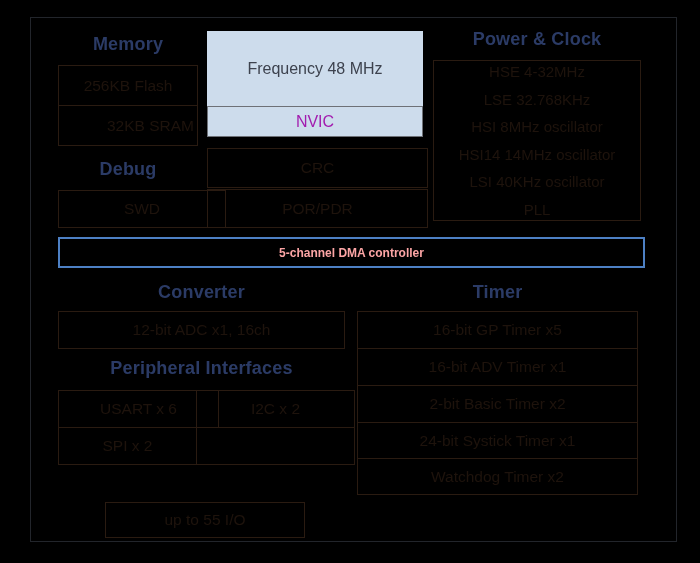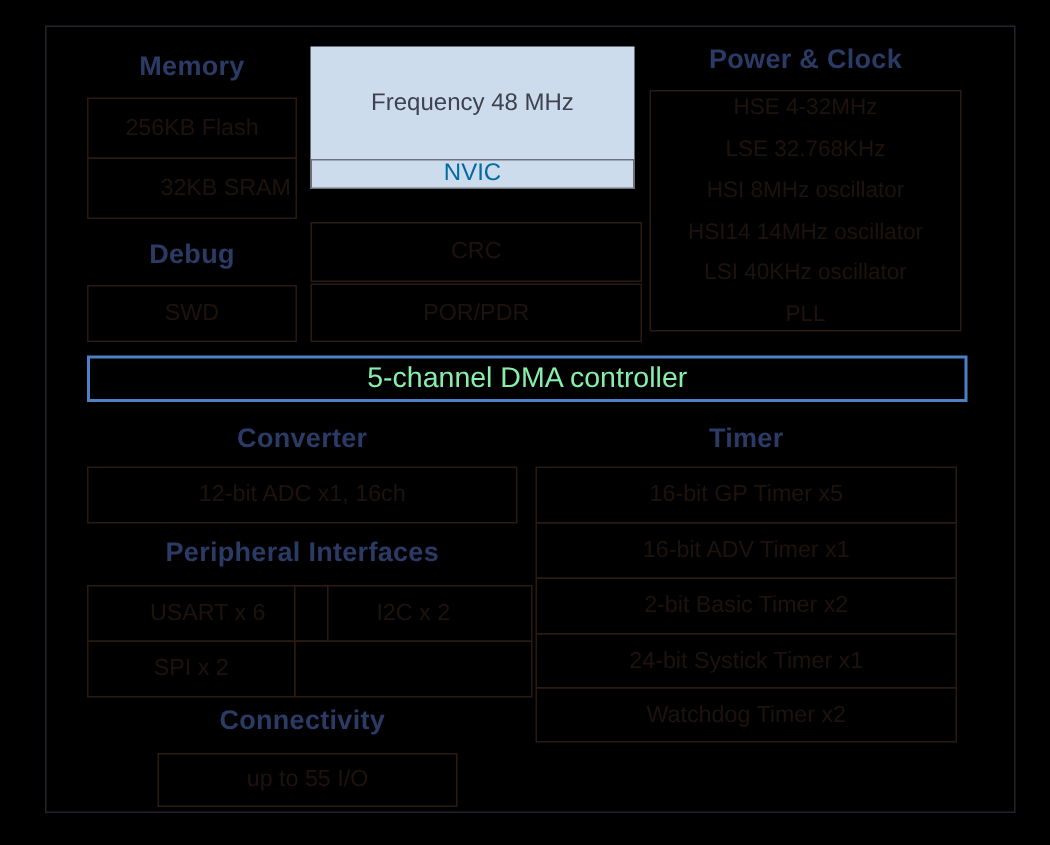--- a/index.html
+++ b/index.html
@@ -19,49 +19,49 @@
     position:absolute;border:1px solid #2a1b11;color:#1e130c;
     display:flex;align-items:center;justify-content:center;
     font-size:15.5px;text-align:center;box-sizing:border-box;
   }
   .cpu{
     position:absolute;left:207px;top:31px;width:216px;height:75px;
     background:#cddcec;color:#3d424e;font-size:16px;line-height:23px;
     display:flex;flex-direction:column;align-items:center;justify-content:center;
   }
   .nvic{
-    position:absolute;left:207px;top:106px;width:216px;height:20px;
-    background:#cddcec;border:1.5px solid #6e7177;color:#0369a1;font-size:16px;
+    position:absolute;left:207px;top:106px;width:216px;height:31px;
+    background:#cddcec;border:1.5px solid #6e7177;color:#a21caf;font-size:16px;
     display:flex;align-items:center;justify-content:center;box-sizing:border-box;
   }
   .bus{
     position:absolute;left:58px;top:237px;width:587px;height:31px;
-    border:2px solid #4d80c4;color:#86efac;font-size:19px;
-    display:flex;align-items:center;justify-content:center;box-sizing:border-box;
+    border:2px solid #4d80c4;color:#fca5a5;font-size:12px;
+    display:flex;align-items:center;justify-content:center;box-sizing:border-box;font-weight:bold;
   }
   .clockbox{
     position:absolute;left:433px;top:60px;width:208px;height:161px;
     border:1px solid #2a1b11;color:#1e130c;font-size:15px;
     display:flex;flex-direction:column;justify-content:space-between;
     text-align:center;box-sizing:border-box;padding:2px 0;
   }
 </style>
 </head>
 <body>
 
 <div id="stage">
 
   <div class="frame"></div>
 
   <div class="heading" style="left:58px;top:34px;width:140px;">Memory</div>
   <div class="fbox" style="left:58px;top:65px;width:140px;height:41px;">256KB Flash</div>
   <div class="fbox" style="left:58px;top:105px;width:140px;height:41px;padding-left:45px;">32KB SRAM</div>
 
   <div class="heading" style="left:58px;top:159px;width:140px;">Debug</div>
-  <div class="fbox" style="left:58px;top:190px;width:140px;height:38px;">SWD</div>
+  <div class="fbox" style="left:58px;top:190px;width:168px;height:38px;">SWD</div>
 
   <div class="cpu">
     <div>Frequency 48 MHz</div>
   </div>
   <div class="nvic">NVIC</div>
 
   <div class="fbox" style="left:207px;top:148px;width:221px;height:40px;">CRC</div>
   <div class="fbox" style="left:207px;top:189px;width:221px;height:39px;">POR/PDR</div>
 
   <div class="heading" style="left:433px;top:29px;width:208px;">Power &amp; Clock</div>
@@ -85,16 +85,15 @@
   <div class="fbox" style="left:357px;top:385px;width:281px;height:38px;">2-bit Basic Timer x2</div>
   <div class="fbox" style="left:357px;top:422px;width:281px;height:37px;">24-bit Systick Timer x1</div>
   <div class="fbox" style="left:357px;top:458px;width:281px;height:37px;">Watchdog Timer x2</div>
 
   <div class="heading" style="left:58px;top:358px;width:287px;">Peripheral Interfaces</div>
   <div class="fbox" style="left:58px;top:390px;width:161px;height:38px;">USART x 6</div>
   <div class="fbox" style="left:196px;top:390px;width:159px;height:38px;">I2C x 2</div>
   <div class="fbox" style="left:58px;top:427px;width:139px;height:38px;">SPI x 2</div>
   <div class="fbox" style="left:196px;top:427px;width:159px;height:38px;"></div>
 
-  <div class="heading" style="left:58px;top:470px;width:287px;">Connectivity</div>
   <div class="fbox" style="left:105px;top:502px;width:200px;height:36px;">up to 55 I/O</div>
 
 </div>
 
 </body></html>

